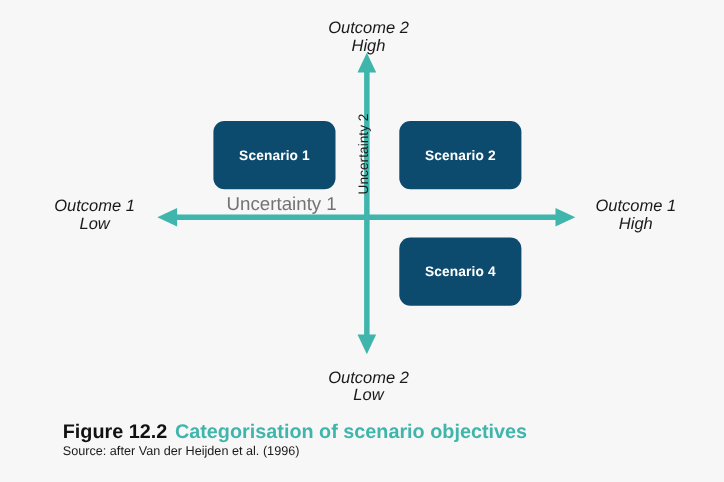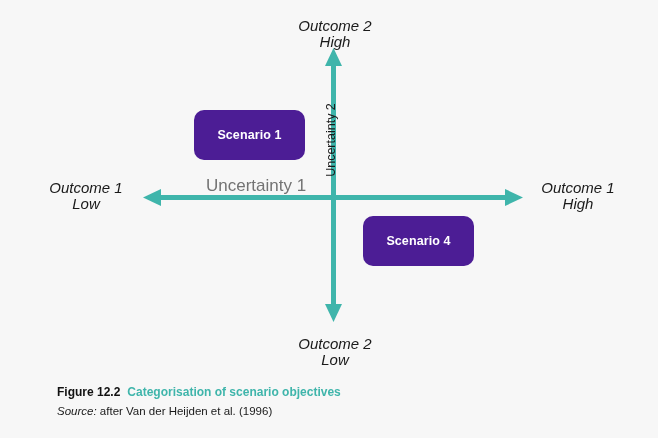--- a/index.html
+++ b/index.html
@@ -25,22 +25,22 @@
     left: 0;
     top: 0;
     width: 658px;
     height: 438px;
   }
 
   
   .scenario-box {
     position: absolute;
     width: 111px;
-    height: 50px;
-    background: #4c1d95;
+    height: 62px;
+    background: #0c4a6e;
     border-radius: 10px;
     display: flex;
     align-items: center;
     justify-content: center;
   }
   .scenario-box .scenario-label {
     color: #ffffff;
     font-size: 12.5px;
     font-weight: bold;
     letter-spacing: 0.1px;
@@ -110,38 +110,38 @@
   }
 
   
   .caption {
     position: absolute;
     left: 57px;
     top: 383px;
     width: 560px;
   }
   .caption-line1 {
-    font-size: 12px;
+    font-size: 18px;
     font-weight: bold;
     line-height: 18px;
     white-space: nowrap;
   }
   .caption-figno { color: #111111; }
   .caption-title {
     color: #3fb5ab;
     margin-left: 7px;
   }
   .caption-line2 {
     font-size: 11.5px;
     color: #1a1a1a;
     line-height: 17px;
     margin-top: 2px;
     white-space: nowrap;
   }
-  .caption-source-word { font-style: italic; }
+  .caption-source-word { }
 </style>
 </head>
 <body>
 
 <div class="page">
 
   <svg class="axis-svg" viewBox="0 0 658 438" xmlns="http://www.w3.org/2000/svg">
 
     <line x1="155" y1="197.5" x2="511" y2="197.5" stroke="#3fb5ab" stroke-width="5"></line>
 
@@ -151,20 +151,23 @@
 
     <line x1="333.5" y1="60" x2="333.5" y2="310" stroke="#3fb5ab" stroke-width="5"></line>
 
     <polygon points="333.5,48 325,66 342,66" fill="#3fb5ab"></polygon>
 
     <polygon points="333.5,322 325,304 342,304" fill="#3fb5ab"></polygon>
   </svg>
 
   <div class="scenario-box" id="box-s1">
     <span class="scenario-label">Scenario 1</span>
+  </div>
+  <div class="scenario-box" id="box-s2">
+    <span class="scenario-label">Scenario 2</span>
   </div>
   <div class="scenario-box" id="box-s4">
     <span class="scenario-label">Scenario 4</span>
   </div>
 
   <div class="axis-endlabel" id="label-outcome2-high">
     <span class="l1">Outcome 2</span>
     <span class="l2">High</span>
   </div>
 

